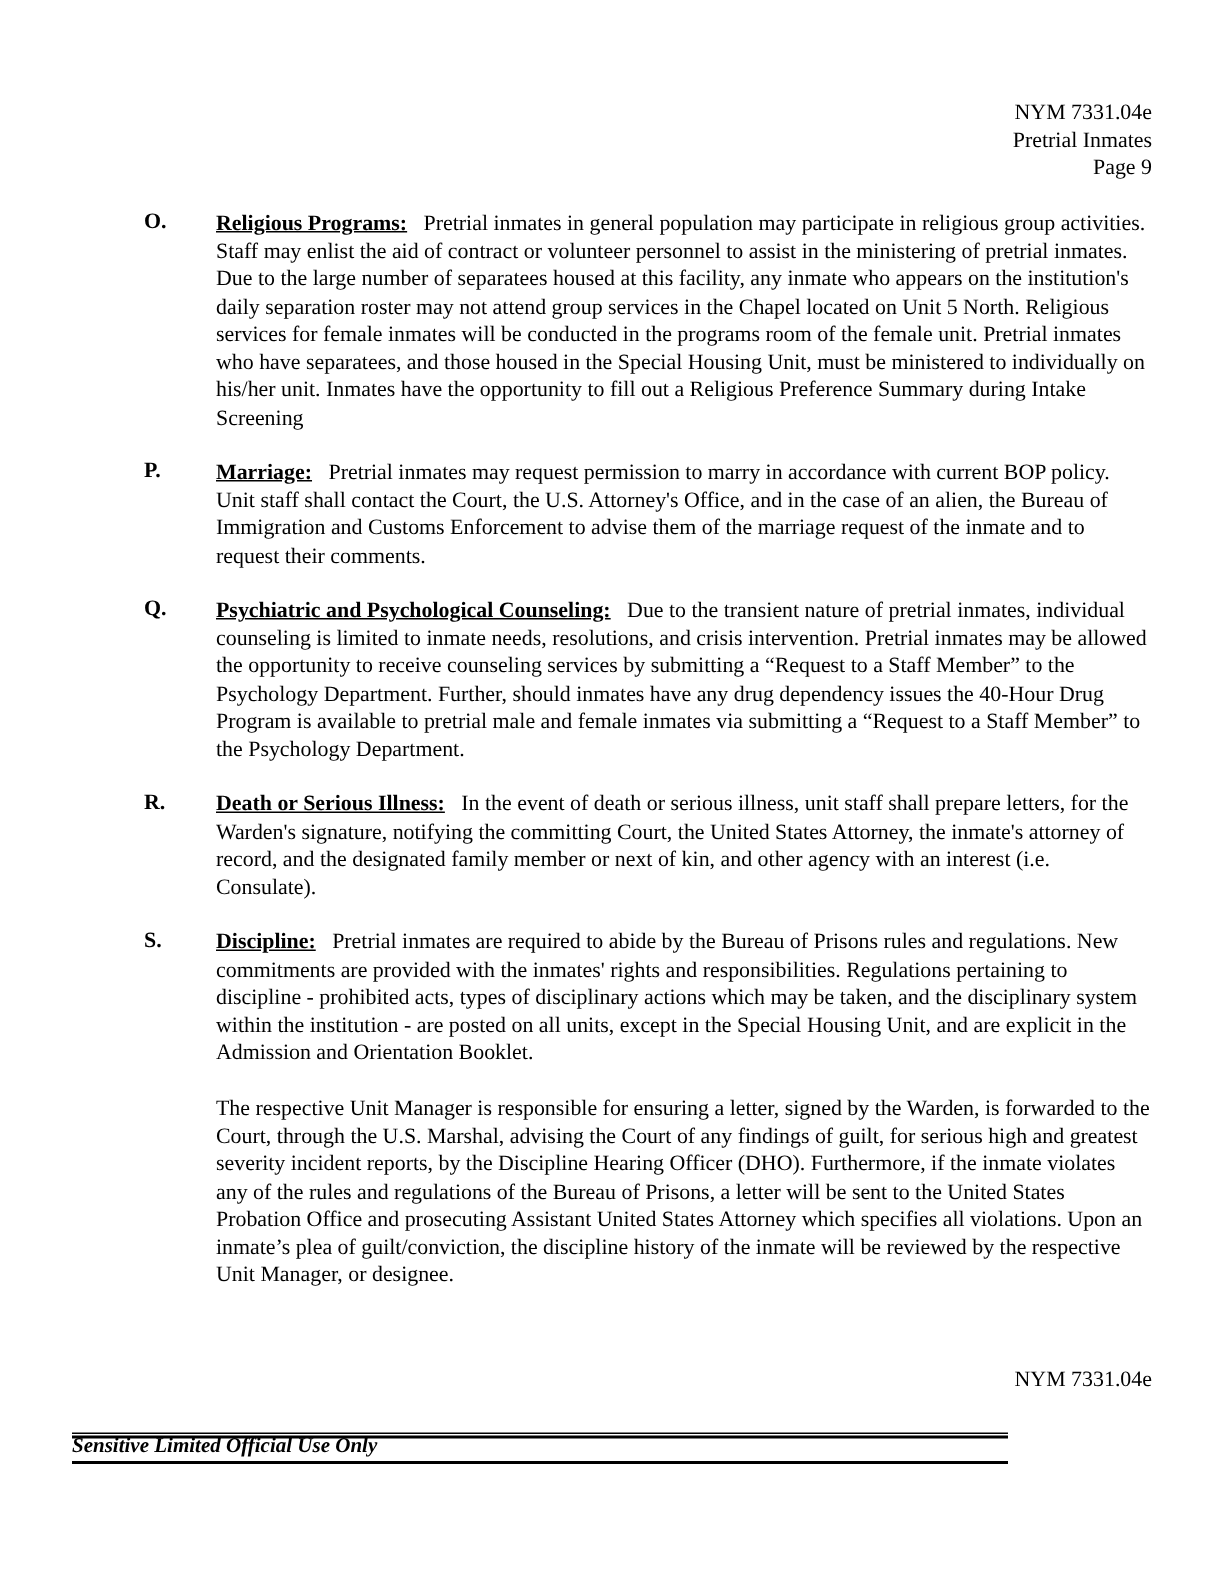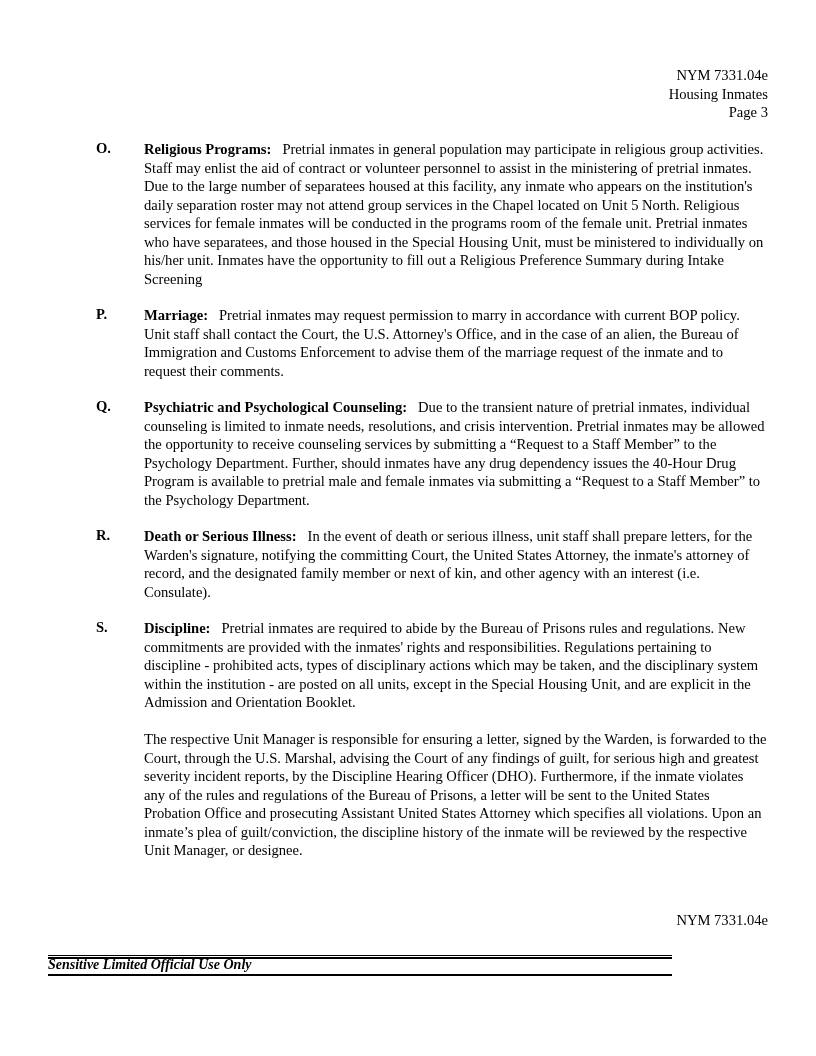--- a/index.html
+++ b/index.html
@@ -14,21 +14,21 @@
   .header div { white-space: nowrap; }
   .section {
     position: absolute; left: 96px; width: 672px;
   }
   .letter {
     position: absolute; left: 0; top: 0; font-weight: bold;
   }
   .body-text {
     margin-left: 48px; line-height: 18.5px;
   }
-  .title { font-weight: bold; }
+  .title { font-weight: bold; text-decoration: underline; }
   .para { margin: 0; }
   .footer-code {
     position: absolute; right: 48px; top: 911px; line-height: 18px;
   }
   .footer-rule-top1 {
     position: absolute; left: 48px; width: 624px; top: 955px; height: 1px; background: #000;
   }
   .footer-rule-top2 {
     position: absolute; left: 48px; width: 624px; top: 957px; height: 2px; background: #000;
   }
@@ -39,22 +39,22 @@
   .footer-rule-bottom {
     position: absolute; left: 48px; width: 624px; top: 974px; height: 2px; background: #000;
   }
   .sp { white-space: pre; }
 </style>
 </head>
 <body>
 
 <div class="header">
   <div>NYM 7331.04e</div>
-  <div>Housing Inmates</div>
-  <div>Page 3</div>
+  <div>Pretrial Inmates</div>
+  <div>Page 9</div>
 </div>
 
 <div class="section" style="top:140px;">
   <span class="letter">O.</span>
   <div class="body-text">
     <p class="para"><span class="title">Religious Programs:</span><span class="sp">   </span><span>Pretrial inmates in general population may participate in religious group activities.   Staff may enlist the aid of contract or volunteer personnel to assist in the ministering of pretrial inmates.   Due to the large number of separatees housed at this facility, any inmate who appears on the institution's daily separation roster may not attend group services in the Chapel located on Unit 5 North.   Religious services for female inmates will be conducted in the programs room of the female unit.   Pretrial inmates who have separatees, and those housed in the Special Housing Unit, must be ministered to individually on his/her unit.   Inmates have the opportunity to fill out a Religious Preference Summary during Intake Screening</span></p>
   </div>
 </div>
 
 <div class="section" style="top:306px;">

